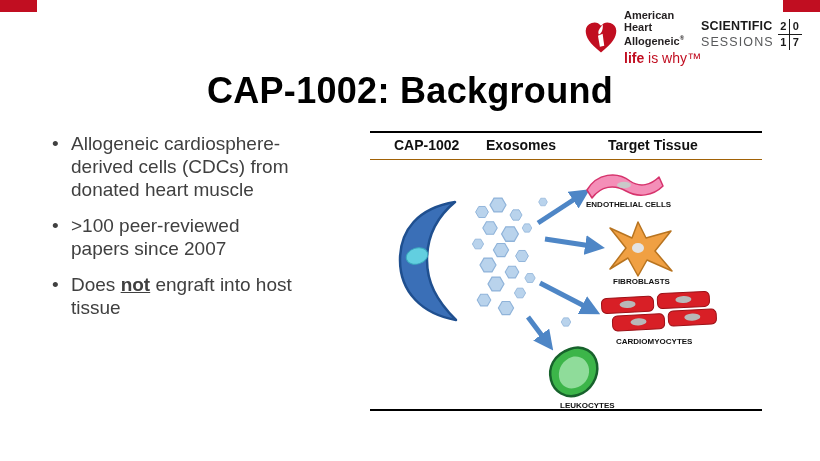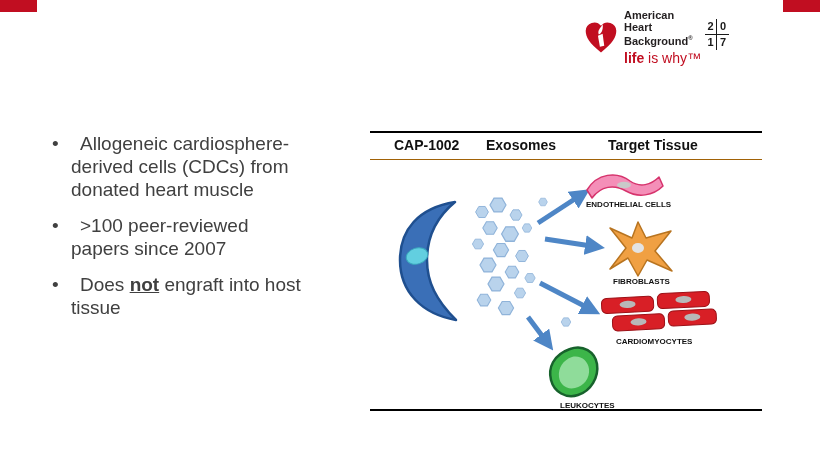--- a/index.html
+++ b/index.html
@@ -26,21 +26,21 @@
   .yr.tr{border-bottom:1.5px solid #1a1a1a;}
   .yr.bl{border-right:1.5px solid #1a1a1a;}
 
   .title{position:absolute;top:70px;left:0;width:100%;margin:0;text-align:center;
          font-size:36px;font-weight:bold;color:#000;letter-spacing:.3px;}
 
   .bullets{position:absolute;left:50px;top:132px;width:305px;margin:0;padding:0;list-style:none;}
   .bullets li{position:relative;padding-left:21px;margin-bottom:13px;
               font-size:19px;line-height:23px;color:#404040;}
   .bullets li::before{content:"\2022";position:absolute;left:2px;top:0;color:#404040;}
-  .btxt{white-space:pre-line;margin-left:9px;}
+  .btxt{white-space:pre-line;}
   .emph{font-weight:bold;text-decoration:underline;}
 
   .diagram{position:absolute;left:370px;top:131px;width:392px;height:280px;
            border-top:2px solid #000;border-bottom:2px solid #000;box-sizing:border-box;}
   .dg-header{position:relative;height:26px;border-bottom:1px solid #a16207;}
   .dg-h{position:absolute;top:4px;font-weight:bold;font-size:14px;color:#111;white-space:nowrap;}
   .h1{left:24px}.h2{left:116px}.h3{left:238px}
   .dg-canvas{display:block;}
   .dg-canvas text{font-family:"Liberation Sans",sans-serif;font-weight:bold;font-size:8px;fill:#111;}
   .exo use{fill:#b9d3ec;}
@@ -55,34 +55,39 @@
 
   <div class="aha-logo">
     <svg width="36" height="36" viewBox="0 0 40 40">
       <path d="M20 36 C7 26 3 19 3 12 A9.5 9.5 0 0 1 20 6.5 A9.5 9.5 0 0 1 37 12 C37 19 33 26 20 36 Z" fill="#c10e21"></path>
       <path d="M22 5 C18.5 9.5 16 12 17.6 16.2 C20.6 15 22.4 11 22 5 Z" fill="#fff"></path>
       <polygon points="16.6,17.6 21.8,15.4 23.6,28.6 18.8,29.8" fill="#fff"></polygon>
     </svg>
     <div class="aha-text">
       <div class="aha-line">American</div>
       <div class="aha-line">Heart</div>
-      <div class="aha-line"><span>Background</span><sup>®</sup></div>
+      <div class="aha-line"><span>Allogeneic</span><sup>®</sup></div>
       <div class="aha-tagline"><b>life</b><span> is why™</span></div>
     </div>
   </div>
 
   <div class="sessions">
+    <div class="sess-col">
+      <div class="sess-scientific">SCIENTIFIC</div>
+      <div class="sess-sessions">SESSIONS</div>
+    </div>
     <div class="yr-grid">
       <div class="yr tl">2</div>
       <div class="yr tr">0</div>
       <div class="yr bl">1</div>
       <div class="yr br">7</div>
     </div>
   </div>
 
+  <h1 class="title">CAP-1002: Background</h1>
 
   <ul class="bullets">
     <li><span class="btxt">Allogeneic cardiosphere-
 derived cells (CDCs) from
 donated heart muscle</span></li>
     <li><span class="btxt">&gt;100 peer-reviewed
 papers since 2007</span></li>
     <li><span class="btxt"><span>Does </span><span class="emph">not</span><span> engraft into host
 tissue</span></span></li>
   </ul>

